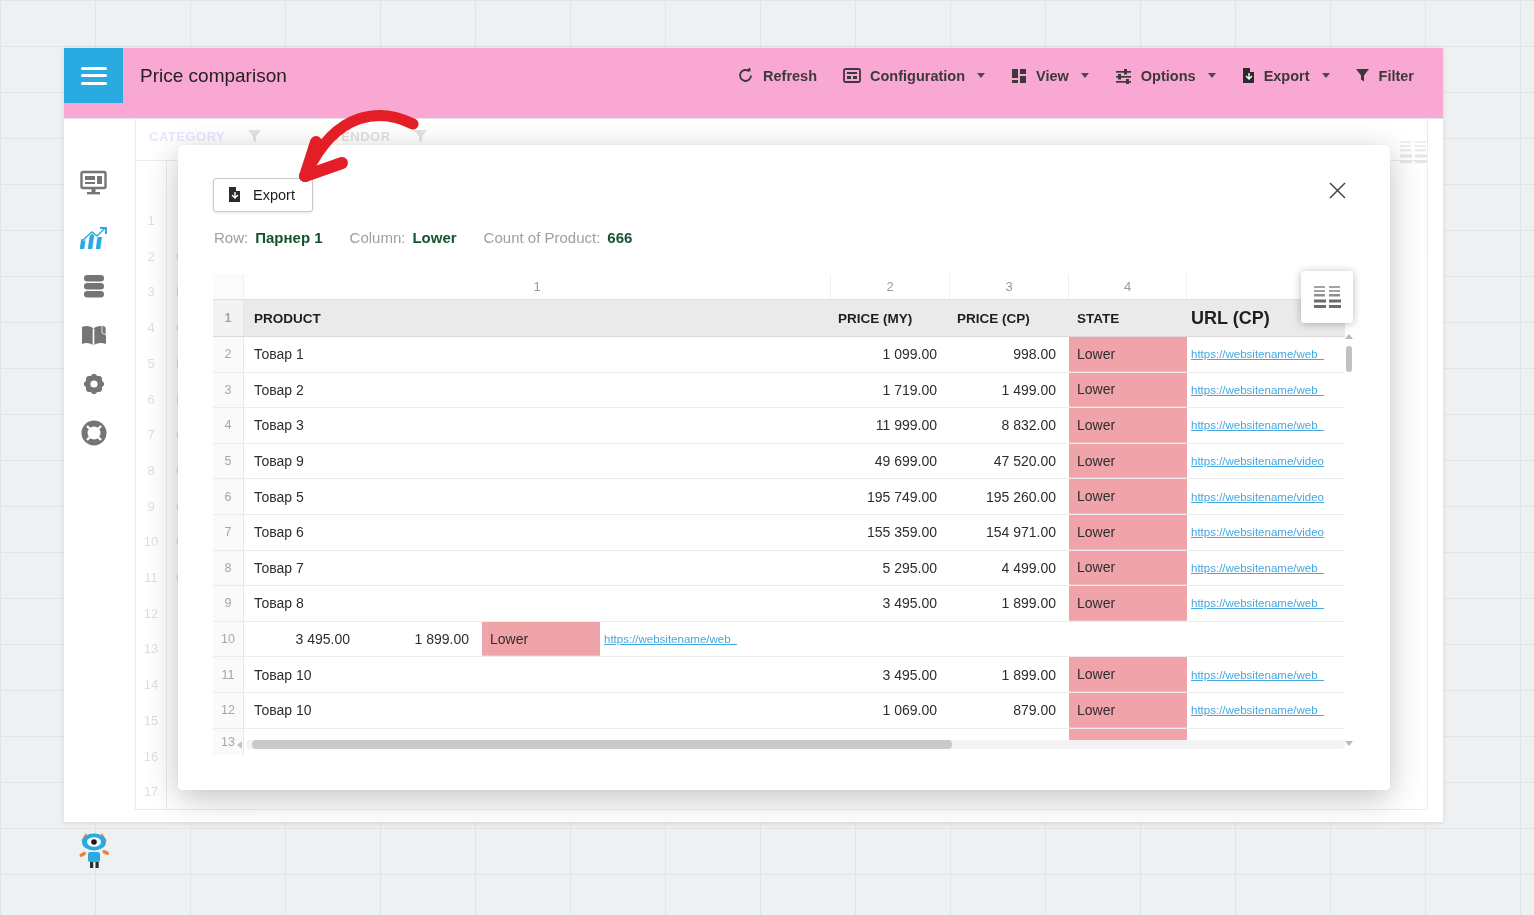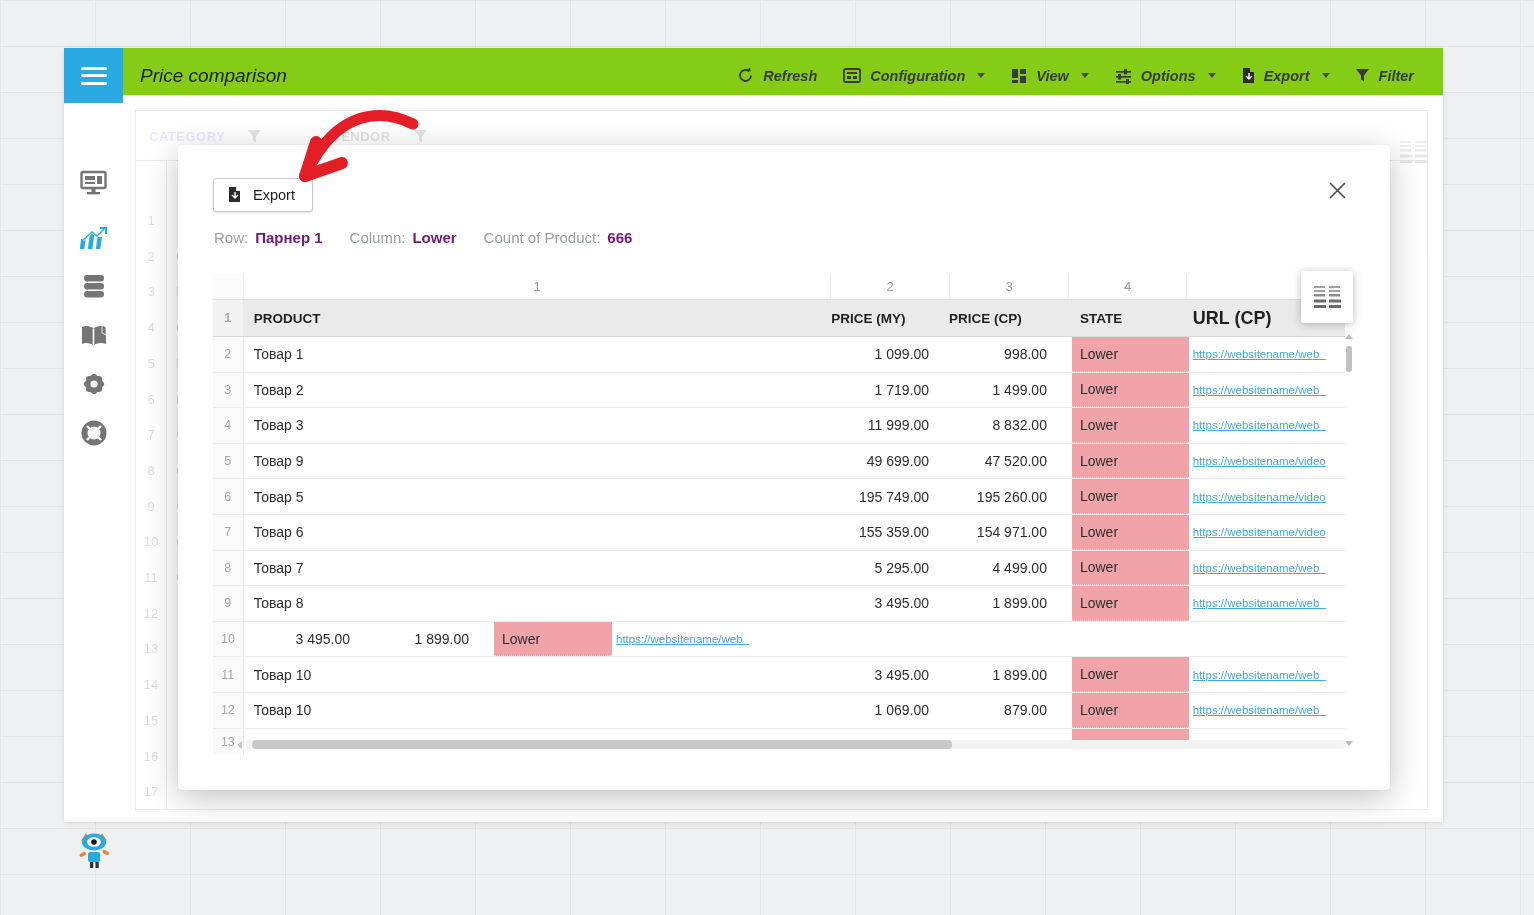--- a/index.html
+++ b/index.html
@@ -11,22 +11,22 @@
     background-image:
       linear-gradient(to right, #e2e5e8 1px, transparent 1px),
       linear-gradient(to bottom, #e2e5e8 1px, transparent 1px);
     background-size:95px 46px;
   }
 
   
   .app { position:absolute; left:64px; top:48px; width:1379px; height:774px;
          background:#fff; box-shadow:0 1px 5px rgba(0,0,0,0.10); }
 
-  .header { position:absolute; left:0; top:0; right:0; height:48px; background:#84cc16;
-            border-bottom:1px solid #e4e4e4; z-index:3;font-style:italic; }
+  .header { position:absolute; left:0; top:0; right:0; height:71px; background:#f9a8d4;
+            border-bottom:1px solid #e4e4e4; z-index:3; }
   .burger { position:absolute; left:0; top:0; width:59px; height:55px; background:#29abe2;
             display:flex; flex-direction:column; justify-content:center; align-items:center; gap:4.5px; cursor:pointer; }
   .burger i { width:26px; height:3px; background:#fff; border-radius:1.5px; }
   .app-title { position:absolute; left:76px; top:0; height:55px; line-height:55px;
                font-size:19px; color:#212121; }
   .menu { position:absolute; right:29px; top:0; height:55px; display:flex; align-items:center; gap:26px; }
   .menu-item { display:flex; align-items:center; gap:9px; font-size:14.5px; font-weight:bold;
                color:#3a3a3a; cursor:pointer; white-space:nowrap; }
   .caret { width:0; height:0; border-left:4px solid transparent; border-right:4px solid transparent;
            border-top:5px solid #4a4a4a; margin-left:3px; }
@@ -57,21 +57,21 @@
            border-radius:4px; box-shadow:0 8px 32px rgba(0,0,0,0.24), 0 0 1px rgba(0,0,0,0.15); z-index:10; }
 
   .export-btn { position:absolute; left:35px; top:33px; height:34px; padding:0 17px 0 14px;
                 display:inline-flex; align-items:center; gap:12px; border:1px solid #c9c9c9; border-radius:3px;
                 background:#fff; font-size:14.5px; color:#1d1d1d; cursor:pointer;
                 box-shadow:0 1px 3px rgba(0,0,0,0.10); }
   .close-x { position:absolute; left:1147px; top:33px; width:24px; height:24px; display:flex;
              align-items:center; justify-content:center; cursor:pointer; }
 
   .summary { position:absolute; left:36px; top:84px; display:flex; gap:27px; font-size:15px; color:#9aa0a5; }
-  .sum-item b { color:#701a75; margin-left:7px; font-weight:bold; }
+  .sum-item b { color:#14532d; margin-left:7px; font-weight:bold; }
 
   
   .ptable { position:absolute; left:35px; top:129px; width:1140px; height:481px; }
   .trow { display:flex; width:1132px; }
   .col-strip { height:26px; border-bottom:1px solid #e0e0e0; }
   .col-strip .c { display:flex; align-items:center; justify-content:center; font-size:13px; color:#9b9b9b;
                   border-right:1px solid #efefef; }
   .hdr-row { height:37px; background:#eaeaea; font-weight:bold; font-size:13.5px; color:#1f1f1f;
              align-items:center; border-bottom:1px solid #d9d9d9; }
   .data-row { height:35.6px; align-items:center; border-bottom:1px solid #ececec; font-size:14px; color:#2d2d2d; }
@@ -80,21 +80,21 @@
   .w-num { width:31px; } .w-prod { width:587px; } .w-p1 { width:119px; } .w-p2 { width:119px; }
   .w-state { width:118px; } .w-url { width:158px; }
 
   .cell { align-self:stretch; display:flex; align-items:center; }
   .cell-rownum { justify-content:center; background:#fafafa; border-right:1px solid #e8e8e8;
                  color:#a6a6a6; font-size:12.5px; }
   .hdr-row .cell-rownum { background:#f3f3f3; }
   .cell-prod { padding-left:10px; }
   .cell-p { justify-content:flex-end; padding-right:13px; }
   .hdr-row .cell-p { justify-content:flex-start; padding-left:7px; }
-  .cell-state { padding-left:8px;margin-left:12px; }
+  .cell-state { padding-left:8px; }
   .data-row .cell-state, .partial-row .cell-state { background:#f1a3aa; border-bottom:1px dotted #f6ccd1; }
   .cell-url { padding-left:4px; overflow:hidden; }
   .cell-url a { color:#45a8e0; font-size:11.5px; text-decoration:underline; white-space:nowrap; }
 
   .vscroll { position:absolute; left:1132px; top:26px; width:8px; height:455px; }
   .vthumb { position:absolute; left:1px; top:46px; width:6px; height:26px; background:#c1c1c1; border-radius:3px; }
   .varrow-up { position:absolute; left:0; top:34px; width:0; height:0;
                border-left:4px solid transparent; border-right:4px solid transparent; border-bottom:5px solid #b9b9b9; }
   .varrow-dn { position:absolute; left:0; top:441px; width:0; height:0;
                border-left:4px solid transparent; border-right:4px solid transparent; border-top:5px solid #b9b9b9; }

